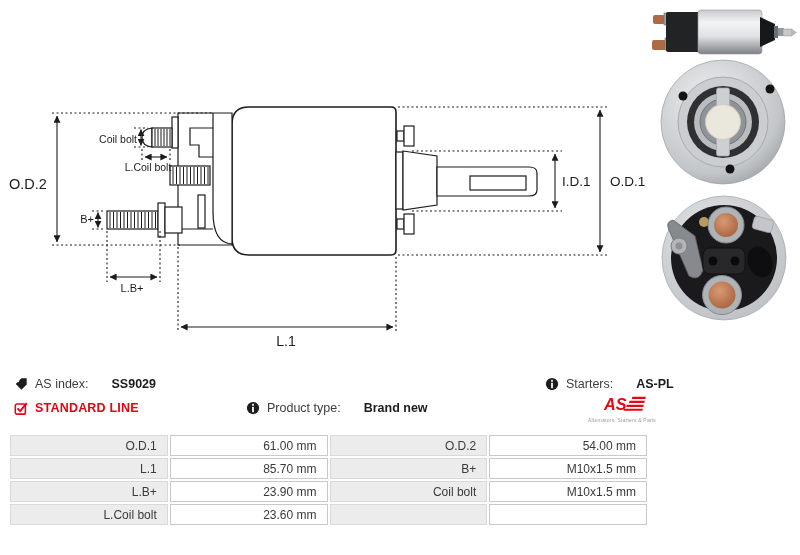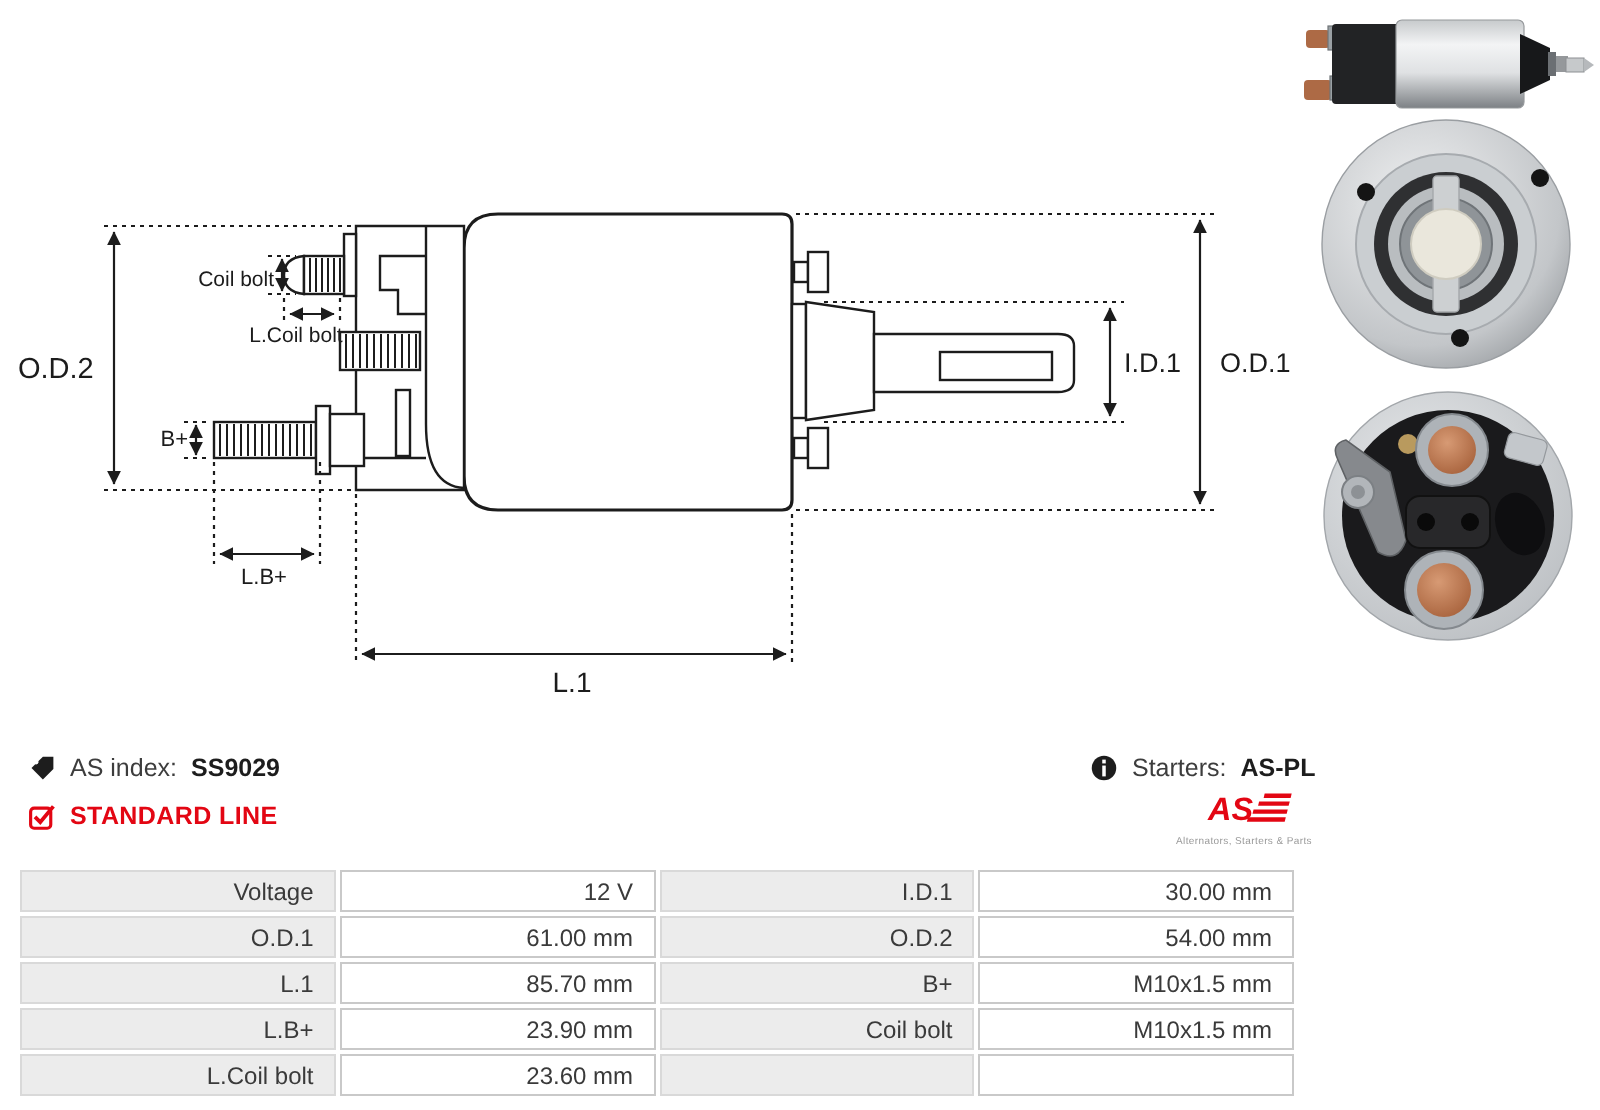--- a/index.html
+++ b/index.html
@@ -11,21 +11,21 @@
   .ol  {fill:#fff;stroke:#1c1c1c;stroke-width:1.6;}
   .ol2 {fill:#fff;stroke:#1c1c1c;stroke-width:1.2;}
   .ln  {stroke:#1c1c1c;stroke-width:1.2;fill:none;}
   .dim {stroke:#1c1c1c;stroke-width:1.1;fill:none;}
   .dot {stroke:#1c1c1c;stroke-width:1.1;fill:none;stroke-dasharray:2 2.5;}
   .hatch{stroke:#1c1c1c;stroke-width:1;}
   .lbl {font-family:"Liberation Sans",sans-serif;fill:#1c1c1c;}
 
   
   .inforow{display:flex;align-items:center;gap:7px;font-size:12.5px;white-space:nowrap;}
-  .inforow b{color:#1d1d1d;margin-left:0;}
+  .inforow b{color:#1d1d1d;margin-left:16px;}
   .redline{color:#e30613;font-weight:bold;letter-spacing:.2px;}
   .icn{width:14px;height:14px;flex:0 0 auto;}
   .tagline{font-size:5px;color:#9a9a9a;text-align:center;letter-spacing:.2px;}
 
   
   table.spec{position:absolute;left:8px;top:433px;border-collapse:separate;border-spacing:2px;
              table-layout:fixed;width:641px;}
   table.spec td{height:19px;font-size:12px;padding:0 10px 0 4px;text-align:right;
                 vertical-align:middle;overflow:hidden;}
   td.lab{background:#ececec;border:1px solid #d9d9d9;color:#3a3a3a;}
@@ -224,20 +224,29 @@
 
   <div class="abs inforow" style="left:14px;top:401px;">
     <svg class="icn" viewBox="0 0 16 16">
       <rect x="1.5" y="3.5" width="11.5" height="11.5" rx="2" fill="#fff" stroke="#e30613" stroke-width="1.8"></rect>
       <polyline points="4,8.5 7,11.5 14.5,2.5" fill="none" stroke="#e30613" stroke-width="2.2"></polyline>
     </svg>
     <span class="redline">STANDARD LINE</span>
   </div>
 
 
+  <div class="abs inforow" style="left:246px;top:401px;">
+    <svg class="icn" viewBox="0 0 16 16">
+      <circle cx="8" cy="8" r="7" fill="#1d1d1d"></circle>
+      <rect x="7" y="3.2" width="2" height="2.2" fill="#fff"></rect>
+      <rect x="7" y="6.6" width="2" height="6.2" fill="#fff"></rect>
+    </svg>
+    <span>Product type:</span>
+    <b>Brand new</b>
+  </div>
 
   <div class="abs inforow" style="left:545px;top:377px;">
     <svg class="icn" viewBox="0 0 16 16">
       <circle cx="8" cy="8" r="7" fill="#1d1d1d"></circle>
       <rect x="7" y="3.2" width="2" height="2.2" fill="#fff"></rect>
       <rect x="7" y="6.6" width="2" height="6.2" fill="#fff"></rect>
     </svg>
     <span>Starters:</span>
     <b>AS-PL</b>
   </div>
@@ -250,26 +259,20 @@
         <rect x="40" y="6.4" width="17" height="2.4"></rect>
         <rect x="38" y="10.8" width="19" height="2.4"></rect>
         <rect x="36" y="15.2" width="21" height="2.4"></rect>
       </g>
     </svg>
     <div class="tagline">Alternators, Starters &amp; Parts</div>
   </div>
 
   <table class="spec">
     <tbody>
-        <tr>
-      <td class="lab">Voltage</td>
-      <td class="val">12 V</td>
-      <td class="lab">I.D.1</td>
-      <td class="val">30.00 mm</td>
-    </tr>
     <tr>
       <td class="lab">O.D.1</td>
       <td class="val">61.00 mm</td>
       <td class="lab">O.D.2</td>
       <td class="val">54.00 mm</td>
     </tr>
     <tr>
       <td class="lab">L.1</td>
       <td class="val">85.70 mm</td>
       <td class="lab">B+</td>

